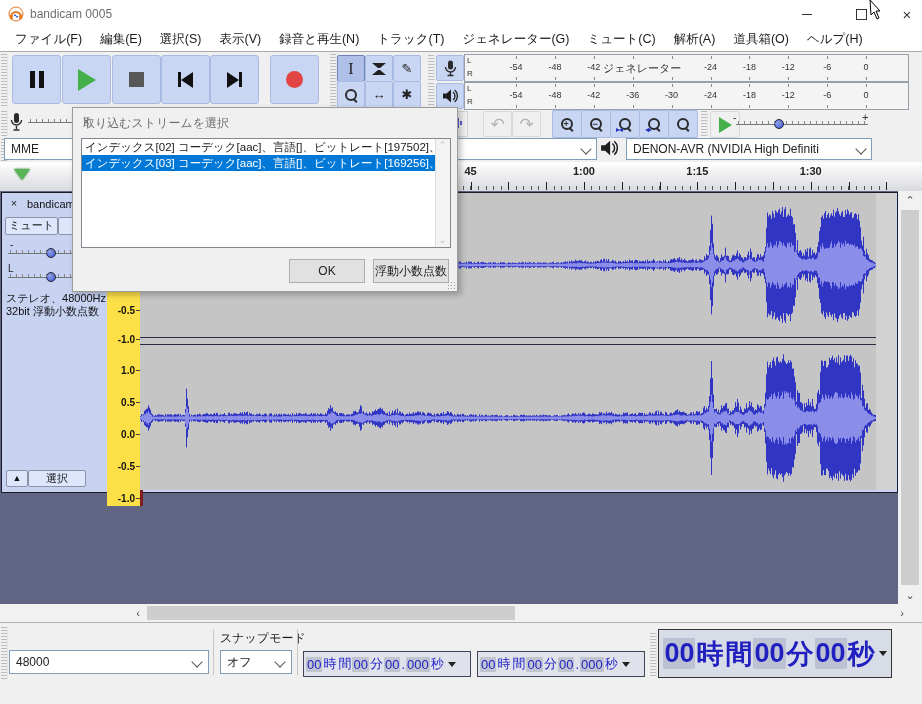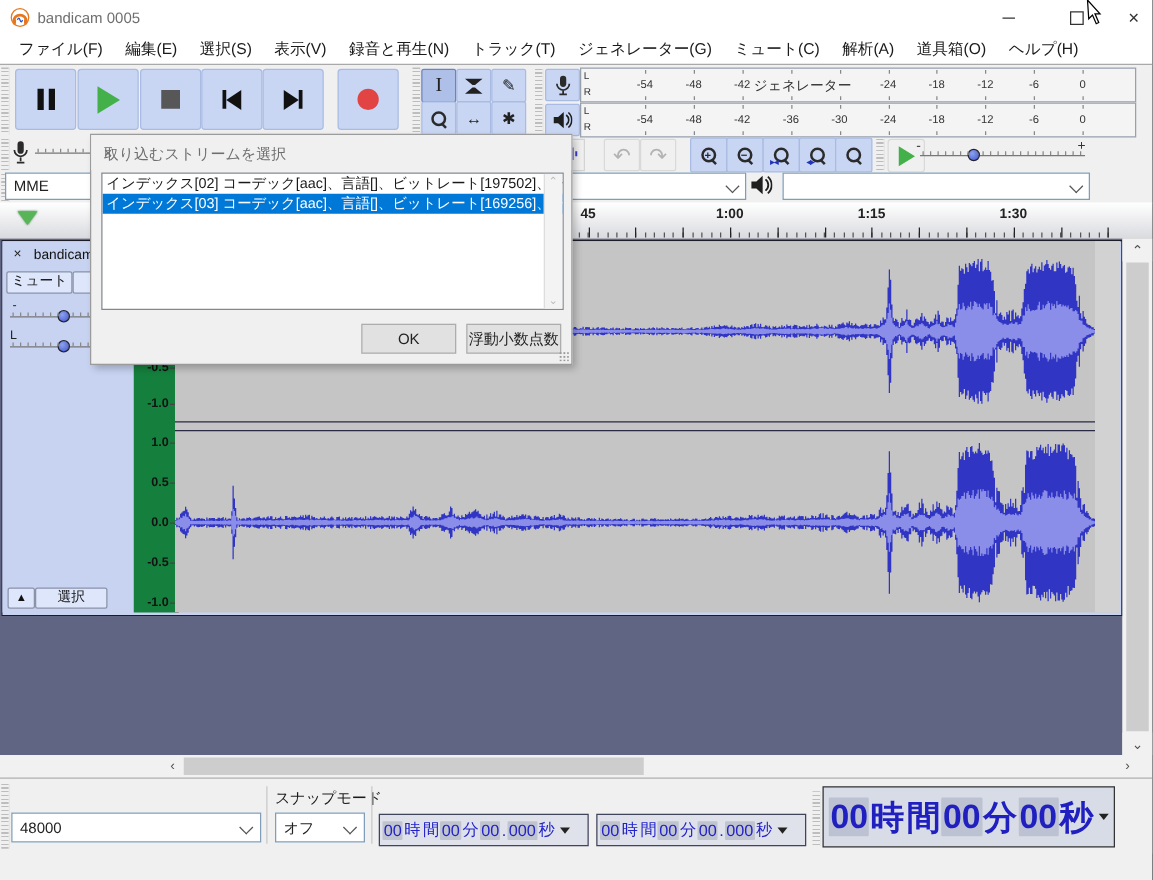--- a/index.html
+++ b/index.html
@@ -54,21 +54,21 @@
   
   #trackzone{left:0;top:191px;width:898px;height:413px;background:#5f6583;}
   #trackbox{position:absolute;left:1px;top:1px;width:895px;height:299px;border:1px solid #1c1c28;background:#c7d3f1;}
   #tpanel{position:absolute;left:0;top:0;width:105px;height:297px;background:#c7d3f1;}
   #tpanel .row1{position:absolute;left:4px;top:3px;display:flex;align-items:center;}
   #trk-close{width:14px;height:14px;font-size:11px;color:#222;border:1px solid transparent;text-align:center;line-height:13px;}
   #trk-name{margin-left:5px;font-size:11px;color:#111;white-space:nowrap;}
   .pbtn{position:absolute;background:#dde6fa;border:1px solid #8a93a8;border-radius:2px;font-size:11px;color:#111;text-align:center;}
   .plabel{position:absolute;font-size:10px;color:#222;}
   #trk-info{position:absolute;left:4px;top:99px;font-size:11px;color:#101010;line-height:13px;white-space:nowrap;}
-  #vruler{position:absolute;left:105px;top:0;width:33px;height:297px;background:#15803d;border-right:3px solid #7f1d1d;}
+  #vruler{position:absolute;left:105px;top:16px;width:33px;height:297px;background:#fde047;border-right:3px solid #7f1d1d;}
   .vr-label{position:absolute;right:5px;transform:translateY(-50%);font-size:10px;font-weight:bold;color:#111;}
   .vr-tick{position:absolute;right:0;width:4px;height:1px;background:#444;}
   #wavezone{position:absolute;left:138px;top:0;width:756px;height:297px;background:#c5c5c5;}
   #wave-end{position:absolute;left:736px;top:0;width:20px;height:297px;background:#d2d2d2;}
   .chdiv{position:absolute;left:0;width:756px;height:1px;background:#2a2a44;}
   svg.wave{position:absolute;left:0;}
   .wave .outer{stroke:#3135c4;stroke-width:1;}
   .wave .inner{stroke:#8b8ee8;stroke-width:1;}
   
   .sb{background:#f1f1f1;}
@@ -360,20 +360,21 @@
         <span class="chev" style="right:6px;top:6px;"></span>
       </div>
   <div class="abs combo" style="left:400px;top:86px;width:197px;height:22px;">
         <span class="chev" style="right:6px;top:6px;"></span>
       </div>
   <svg class="abs" style="left:600px;top:88px;" width="18" height="16" viewBox="0 0 16 14">
     <path d="M1,4.5 h3.5 L9,0.5 v13 L4.5,9.5 H1 z" fill="#1e1e1e"></path>
     <path d="M11,3 a5,5 0 0 1 0,8 M12.7,1 a8,8 0 0 1 0,12" fill="none" stroke="#1e1e1e" stroke-width="1.3"></path>
       </svg>
   <div class="abs combo" style="left:626px;top:86px;width:246px;height:22px;">
+        <span>DENON-AVR (NVIDIA High Definiti</span>
         <span class="chev" style="right:6px;top:6px;"></span>
       </div>
 </div>
 
 <div class="abs" id="timeline">
       <span class="tl-minor" style="left: 107.5px;"></span>
       <span class="tl-minor" style="left: 115.06px;"></span>
       <span class="tl-minor" style="left: 122.62px;"></span>
       <span class="tl-minor" style="left: 130.18px;"></span>
       <span class="tl-minor" style="left: 137.74px;"></span>
@@ -537,20 +538,24 @@
             <span class="tick" style="left: 14px;"></span>
             <span class="tick" style="left: 20px;"></span>
             <span class="tick" style="left: 26px;"></span>
             <span class="tick" style="left: 32px;"></span>
             <span class="tick" style="left: 38px;"></span>
             <span class="tick" style="left: 44px;"></span>
             <span class="tick" style="left: 50px;"></span>
             <span class="tick" style="left: 56px;"></span>
             <span class="tick" style="left: 62px;"></span>
           </div>
+      <div id="trk-info">
+        <div>ステレオ、48000Hz</div>
+        <div>32bit 浮動小数点数</div>
+      </div>
       <div class="pbtn" style="left:4px;top:277px;width:20px;height:15px;line-height:14px;font-size:9px;">▲</div>
       <div class="pbtn" style="left:26px;top:277px;width:56px;height:15px;line-height:14px;">選択</div>
     </div>
     <div id="vruler">
           <span class="vr-label" style="top: 14px;">1.0</span>
           <span class="vr-tick" style="top: 14px;"></span>
           <span class="vr-label" style="top: 43px;">0.5</span>
           <span class="vr-tick" style="top: 43px;"></span>
           <span class="vr-label" style="top: 72px;">0.0</span>
           <span class="vr-tick" style="top: 72px;"></span>

